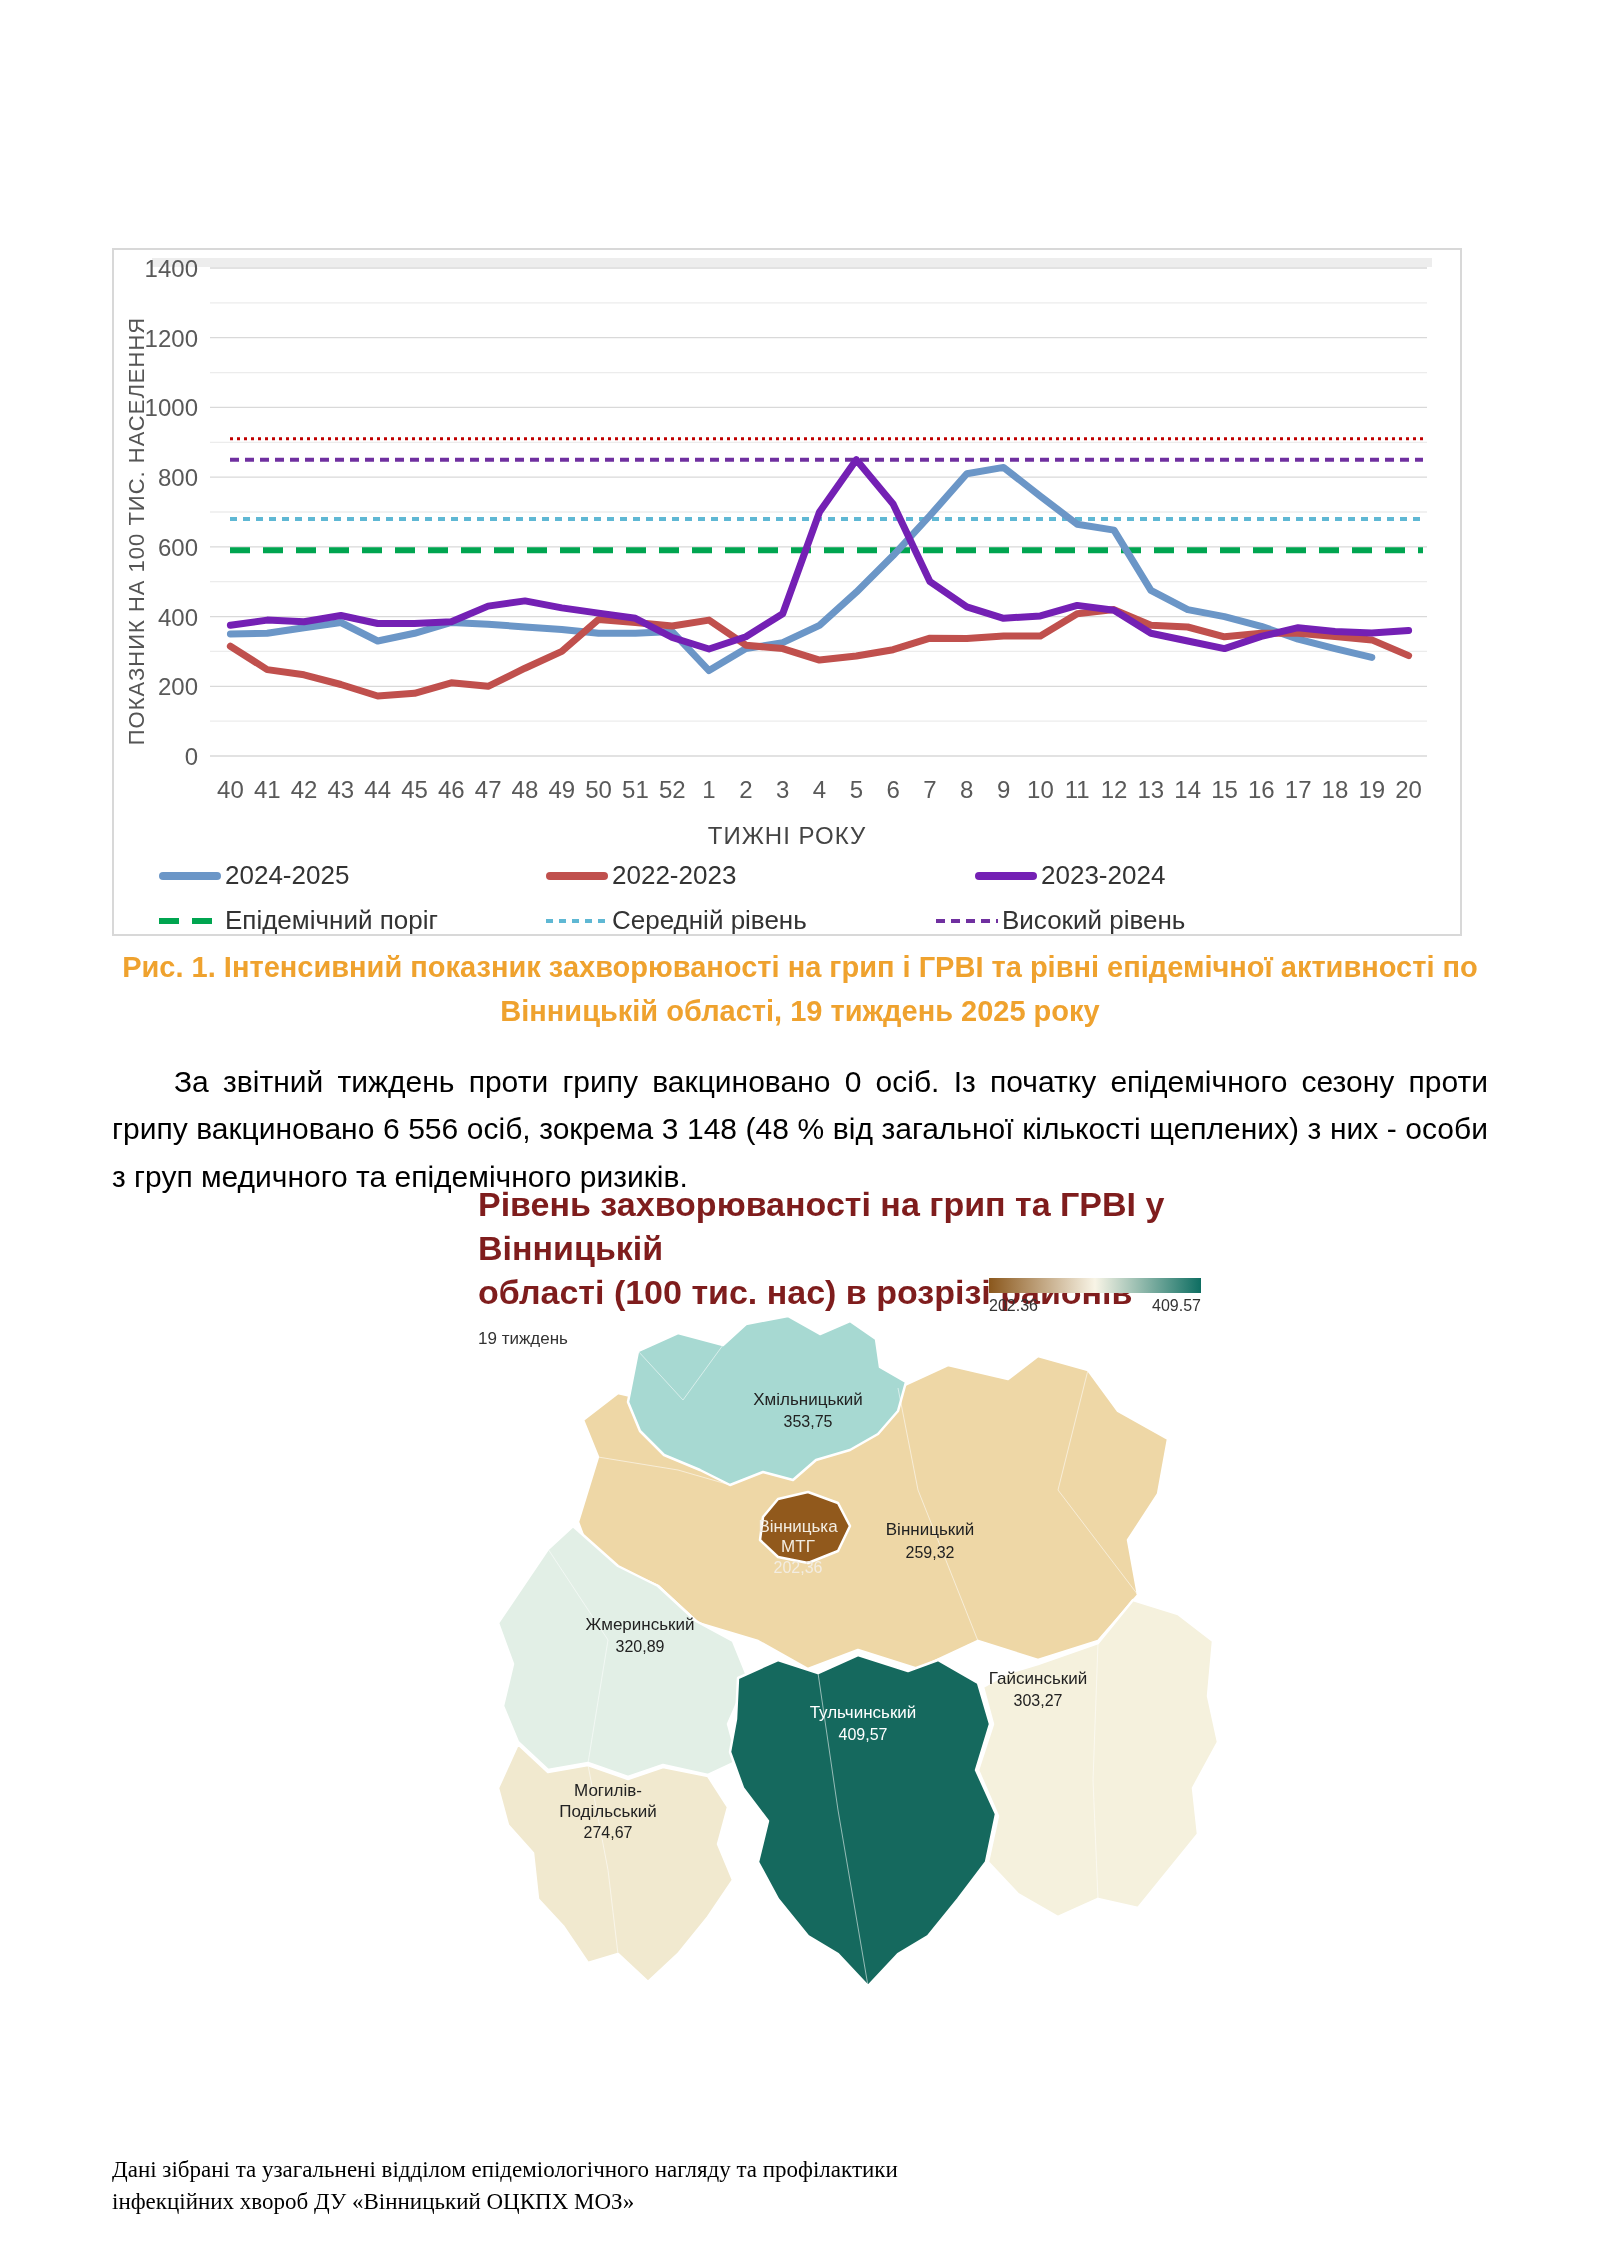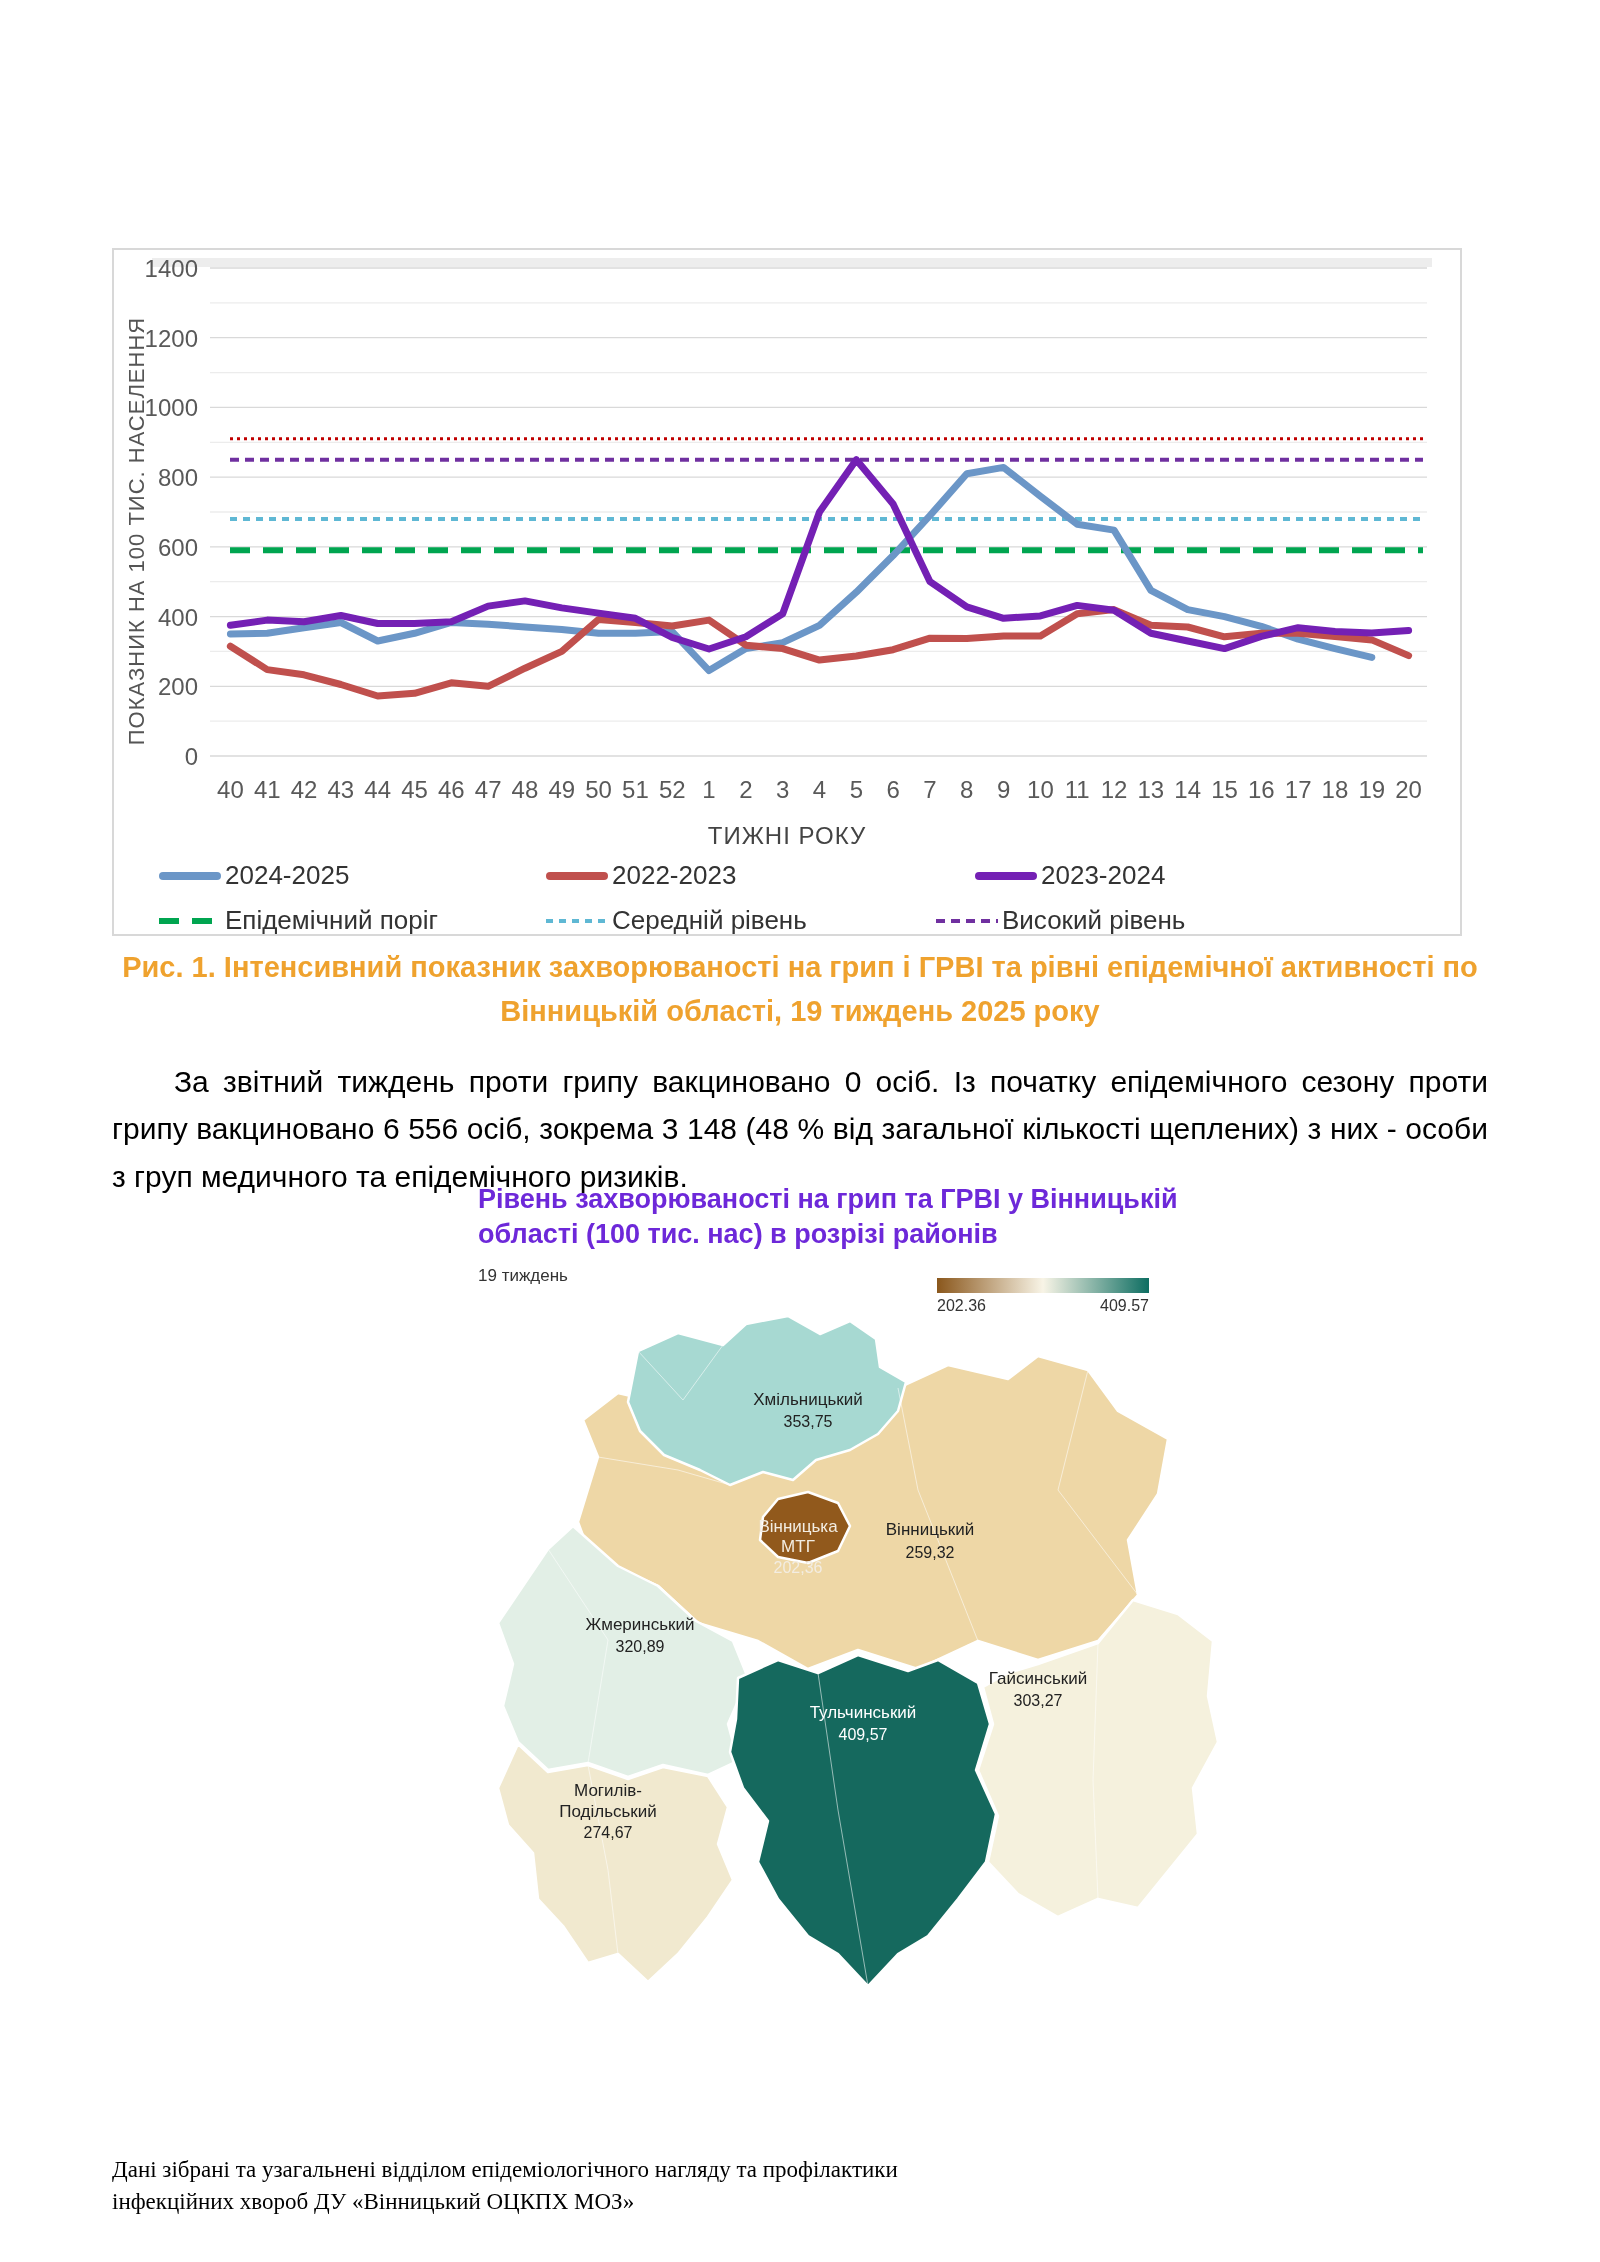--- a/index.html
+++ b/index.html
@@ -15,23 +15,23 @@
   .leg-line{display:inline-block;width:62px;height:8px;border-radius:4px;}
   .leg-dash{display:inline-block;width:62px;height:6px;}
   svg text.tick{font-family:"Liberation Sans",sans-serif;font-size:24px;fill:#595959;}
 
   
   #fig-caption{position:absolute;left:110px;top:946px;width:1380px;text-align:center;font-size:29px;font-weight:bold;color:#efa22e;line-height:1.5;}
   #main-paragraph{position:absolute;left:112px;top:1058px;width:1376px;font-size:30px;line-height:1.58;text-align:justify;text-indent:62px;color:#000;}
 
   
   #map-block{position:absolute;left:478px;top:1182px;width:744px;}
-  #map-title{font-size:27px;font-weight:bold;line-height:1.3;color:#6d28d9;}
+  #map-title{font-size:34px;font-weight:bold;line-height:1.3;color:#7f1d1d;}
   #map-subtitle{margin-top:14px;font-size:17px;color:#333;}
-  #map-legend{position:absolute;left:459px;top:96px;width:212px;}
+  #map-legend{position:absolute;left:511px;top:96px;width:212px;}
   #map-gradient{width:212px;height:15px;}
   #map-legend-labels{display:flex;justify-content:space-between;font-size:16px;color:#333;margin-top:4px;}
   #map-svg{position:absolute;left:0;top:128px;}
   #map-footer{position:absolute;left:0;top:822px;width:720px;font-size:14.5px;color:#9c9c9c;line-height:1.5;}
   .mlabel{font-family:"Liberation Sans",sans-serif;font-size:17px;text-anchor:middle;}
   .mvalue{font-family:"Liberation Sans",sans-serif;font-size:16px;text-anchor:middle;}
 
   
   #page-footer{position:absolute;left:112px;top:2126px;width:900px;font-family:"Liberation Serif",serif;font-size:23px;line-height:1.4;color:#000;margin-top:28px;}
 </style>

